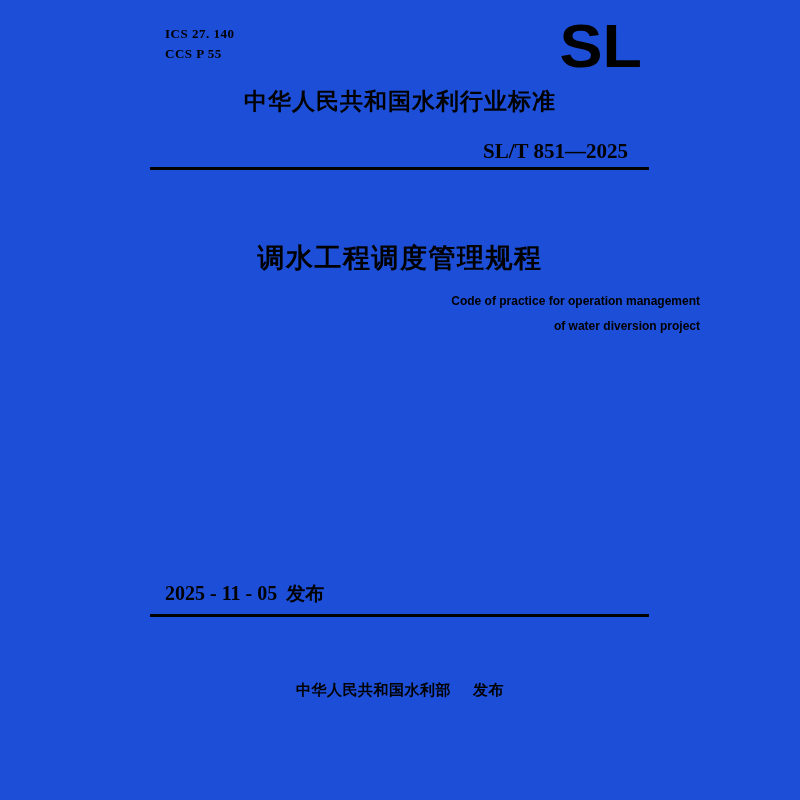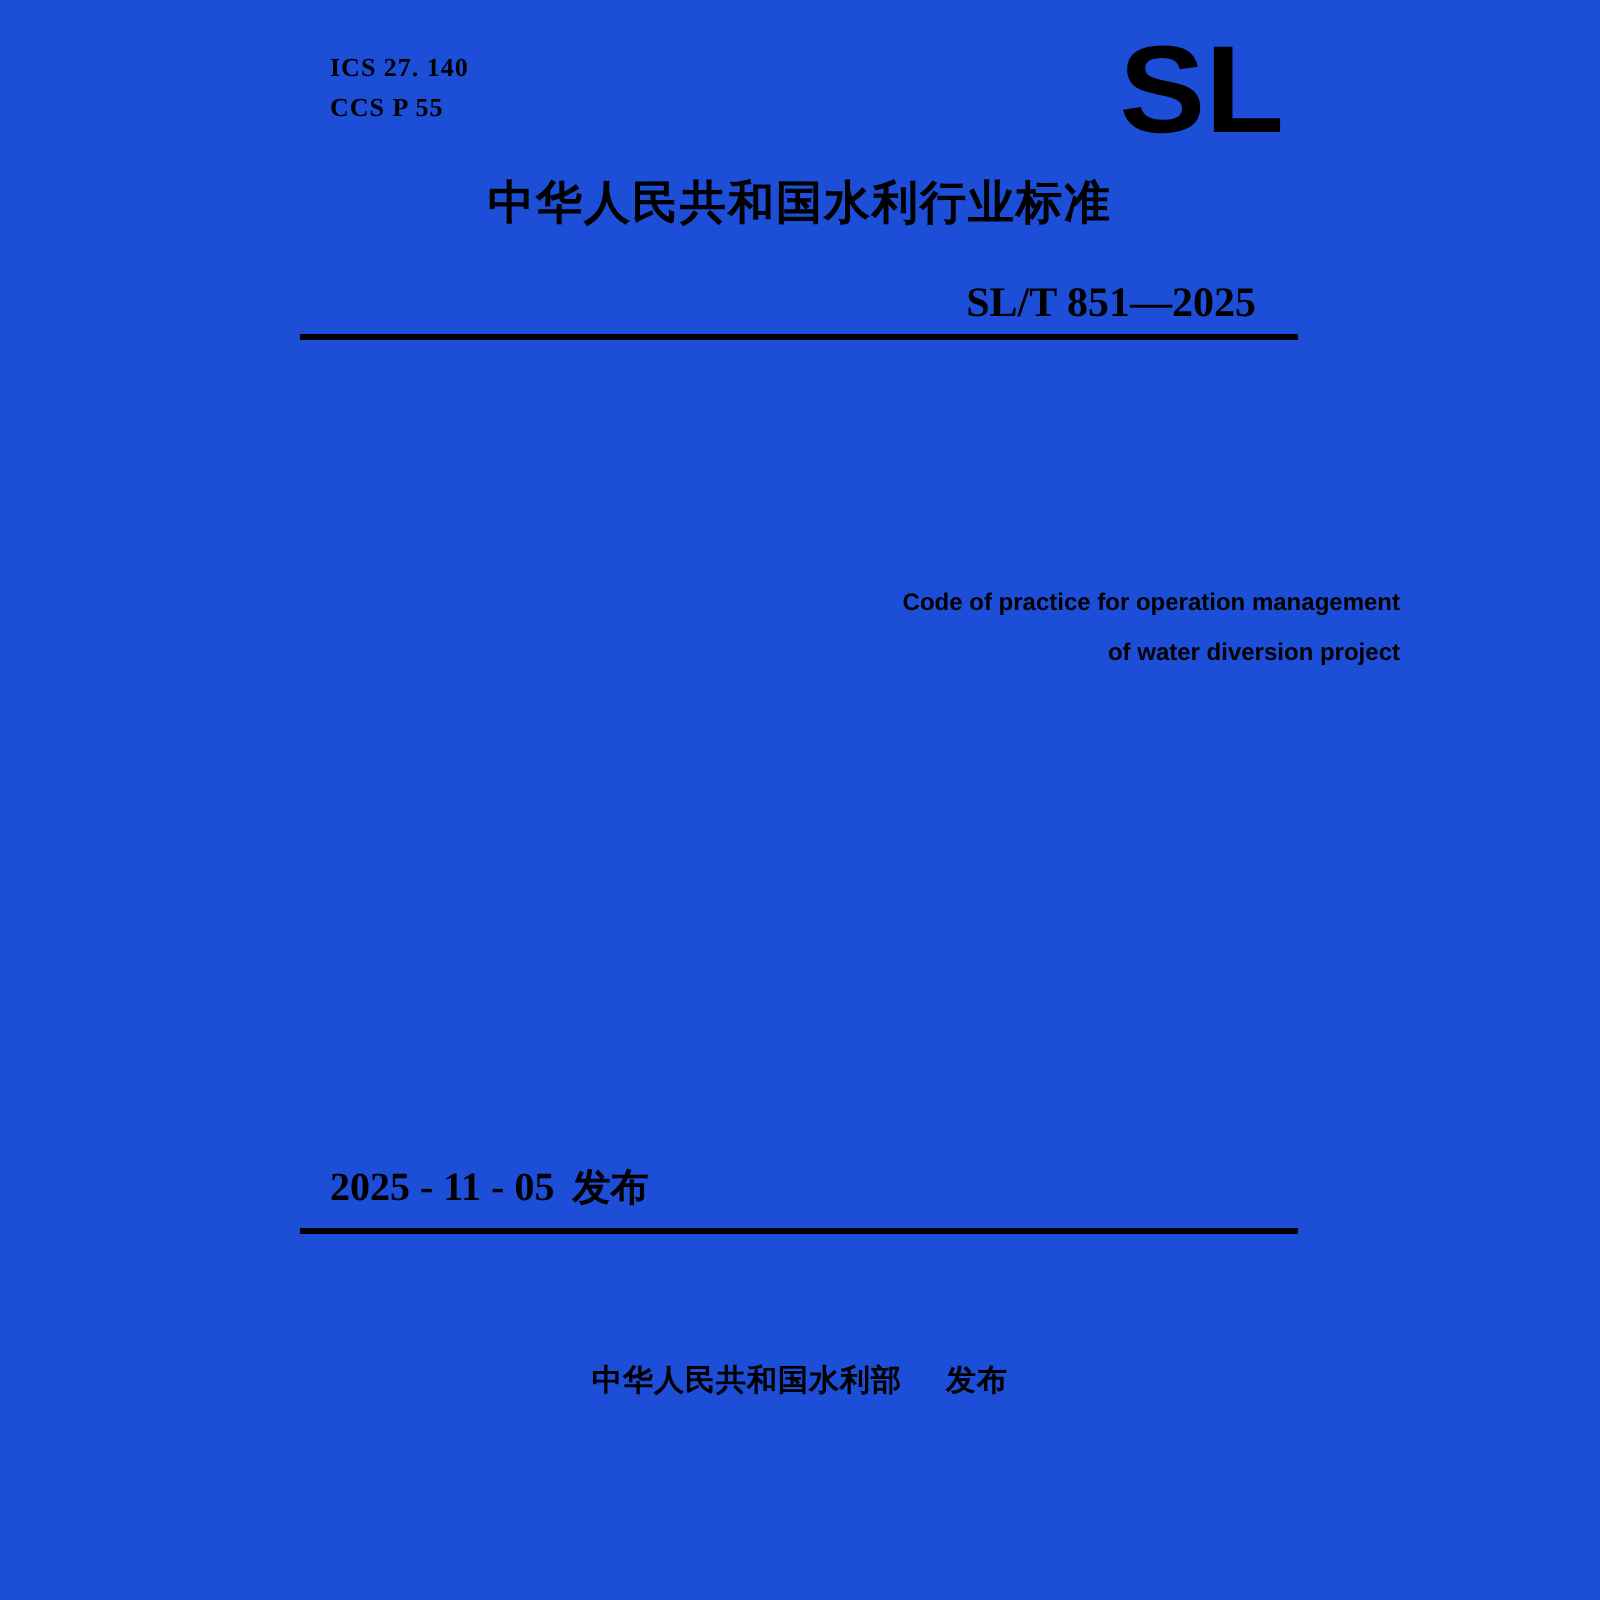--- a/index.html
+++ b/index.html
@@ -157,20 +157,21 @@
   </div>
 
   <div class="sl-logo">SL</div>
 
   <div class="category">中华人民共和国水利行业标准</div>
 
   <div class="std-number">SL/T 851—2025</div>
 
   <div class="rule rule-top"></div>
 
+  <h1 class="title-cn">调水工程调度管理规程</h1>
 
   <div class="title-en">
     <div>Code of practice for operation management</div>
     <div>of water diversion project</div>
   </div>
 
   <div class="dates-row">
     <div>
       <span class="date-num">2025 - 11 - 05</span><span class="date-label">发布</span>
     </div>

